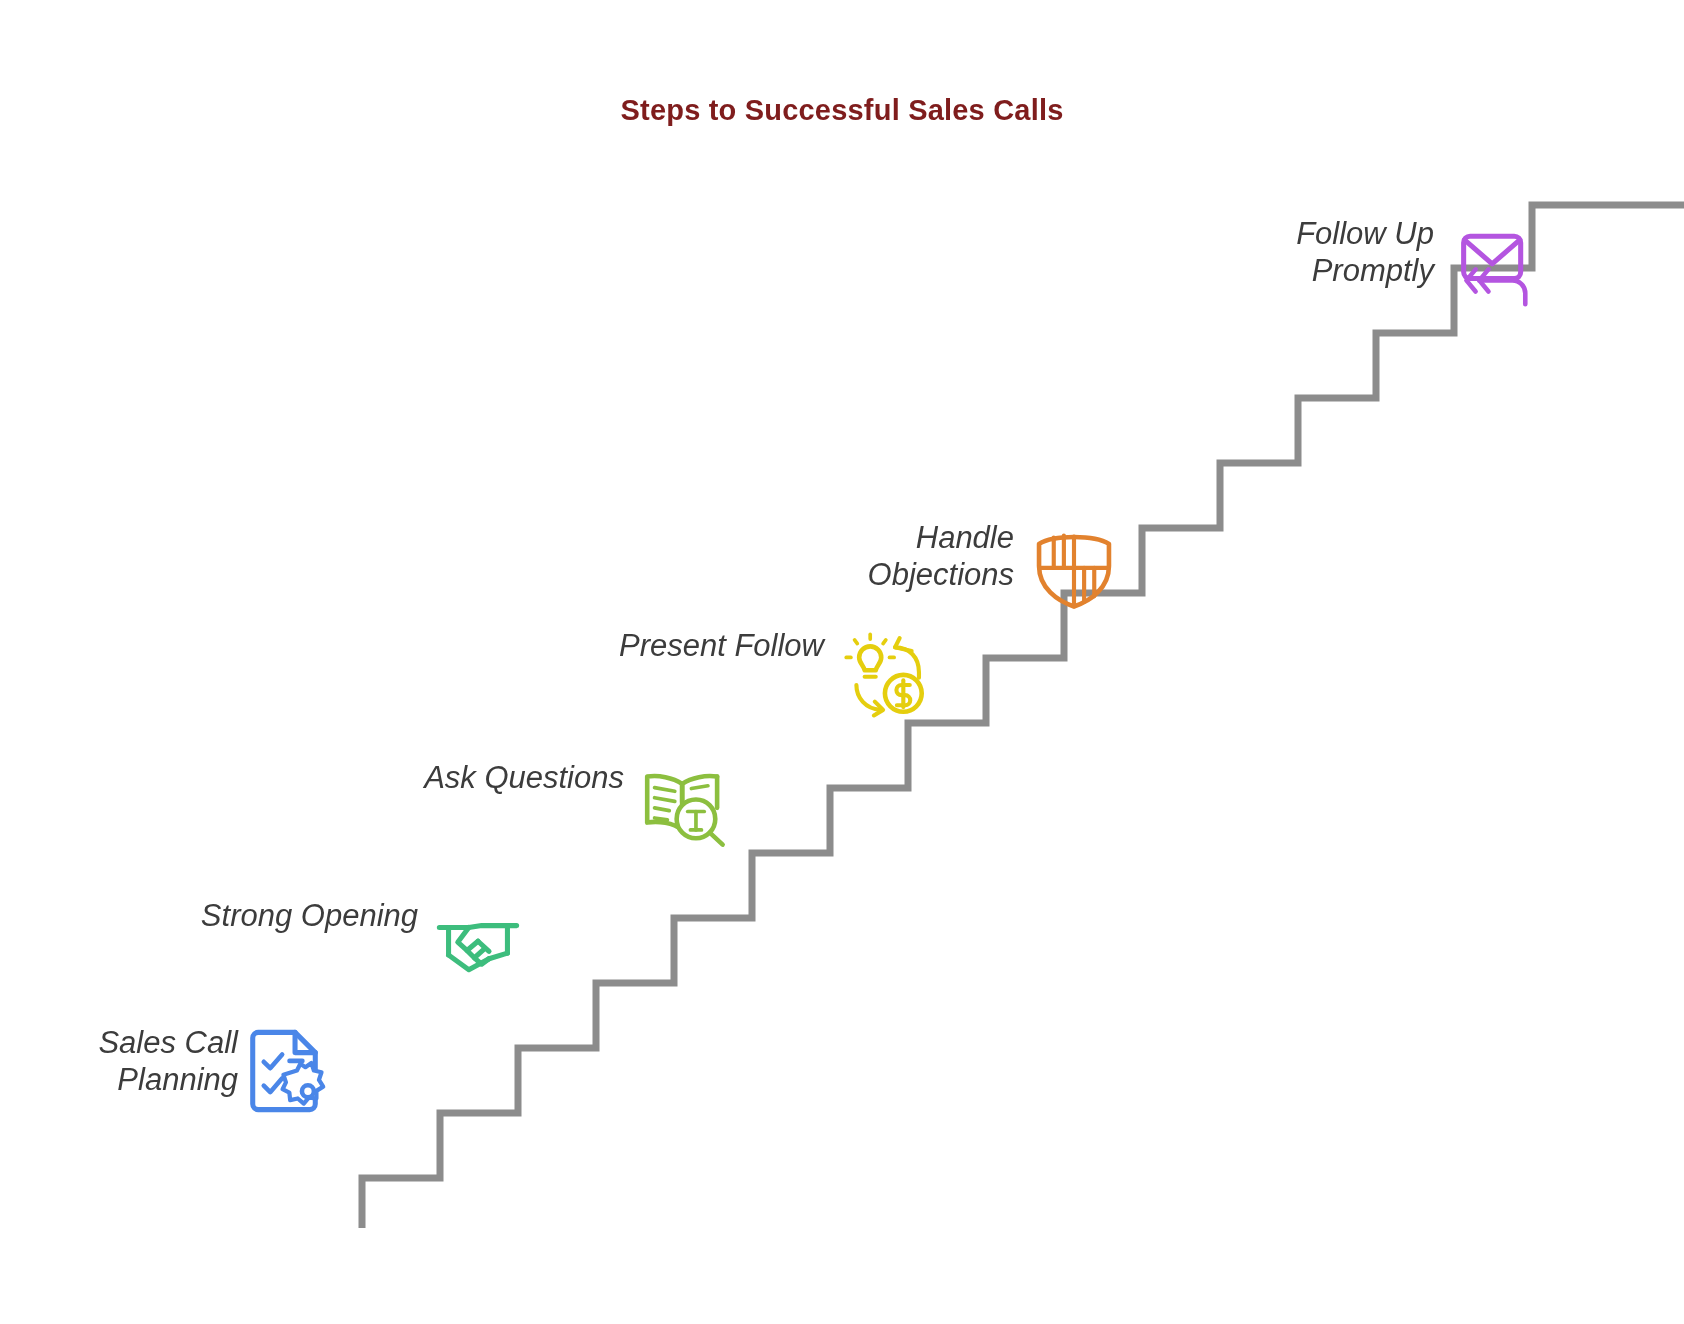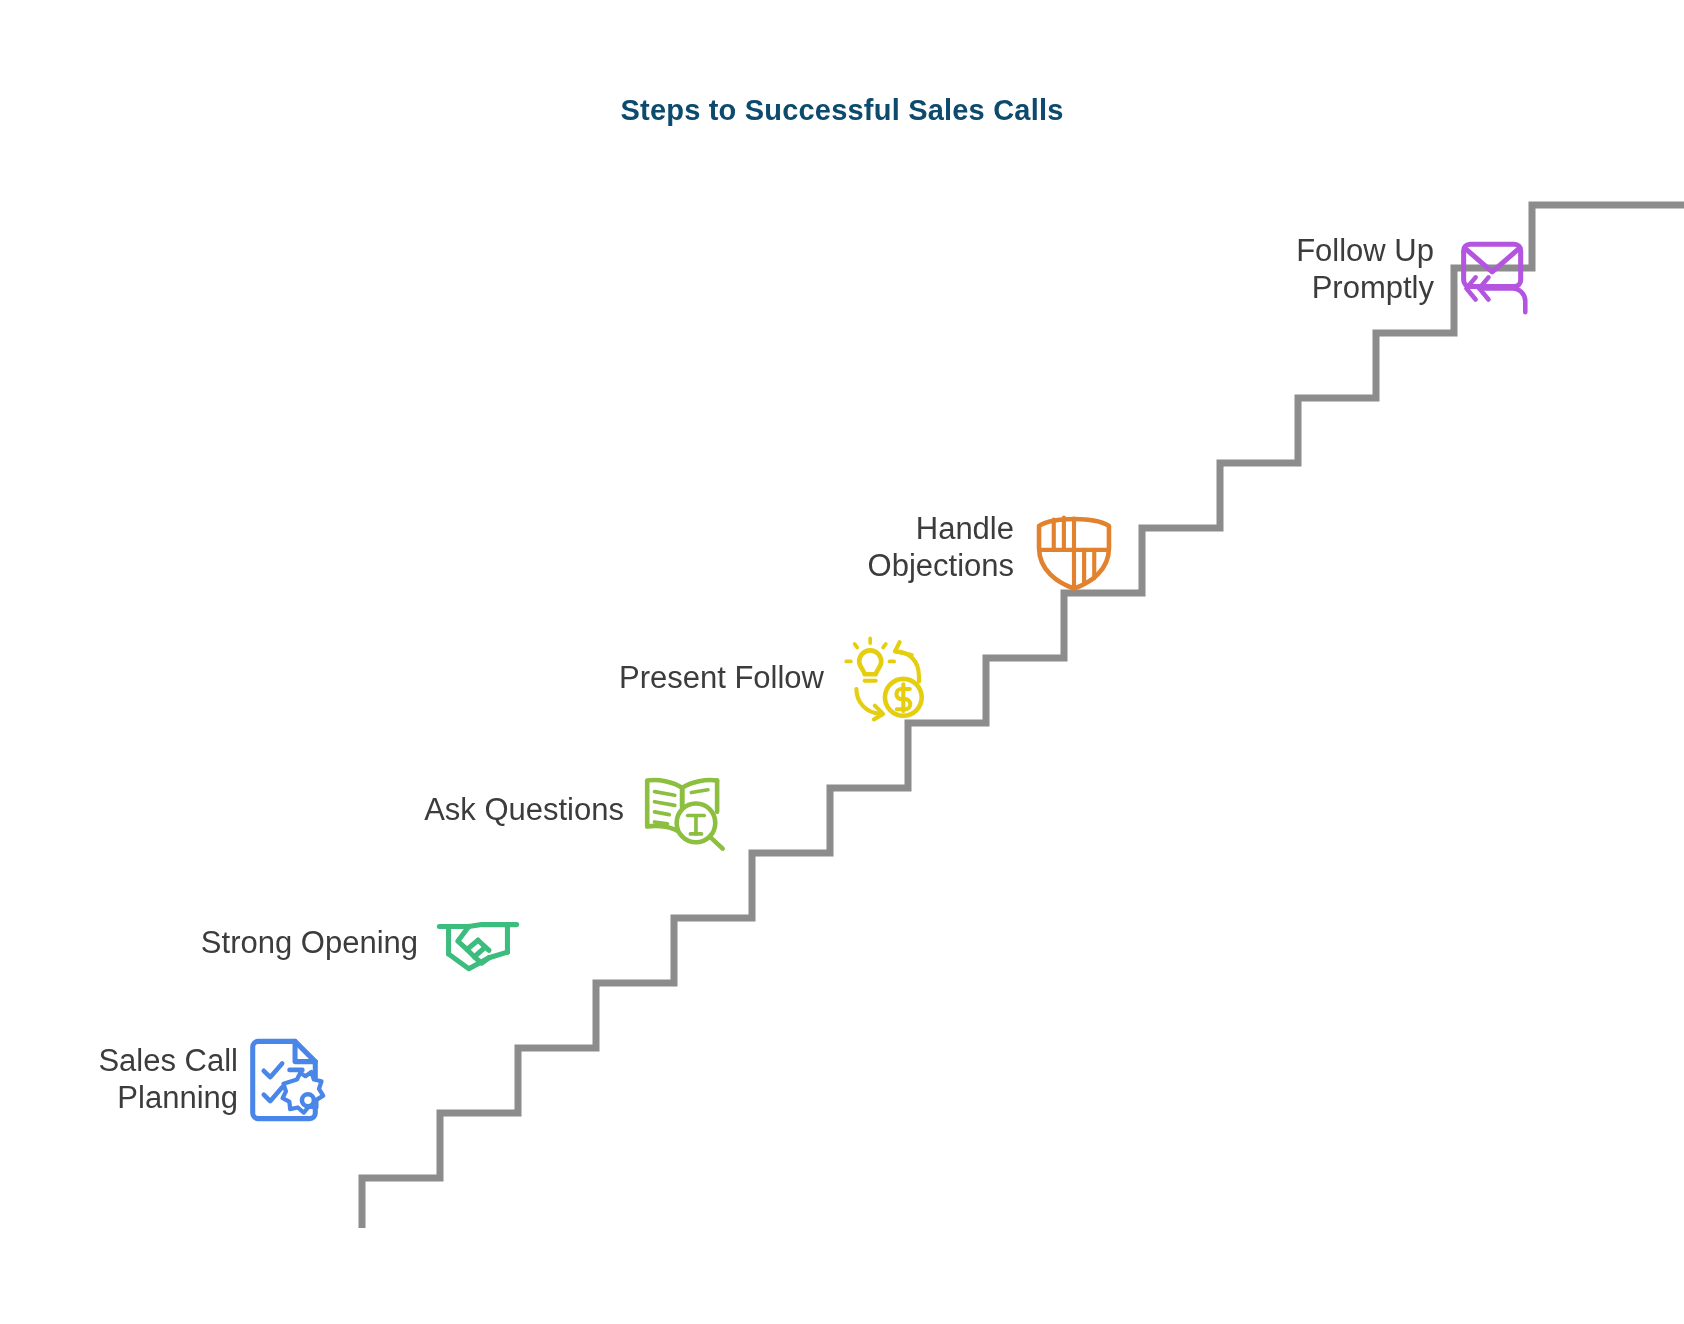--- a/index.html
+++ b/index.html
@@ -19,35 +19,36 @@
     overflow: hidden;
   }
   #chart-title {
     position: absolute;
     left: 0;
     top: 94px;
     width: 1684px;
     text-align: center;
     font-size: 29px;
     font-weight: bold;
-    color: #0c4a6e;
+    color: #7f1d1d;
     letter-spacing: 0.2px;
   }
   #stairs-svg {
     position: absolute;
     left: 0;
     top: 0;
     width: 1684px;
     height: 1324px;
   }
   .step-node {
     position: absolute;
     display: flex;
-    align-items: center;
+    align-items: flex-start;
     justify-content: flex-end;
+    font-style: italic;
   }
   .step-label {
     font-size: 31px;
     color: #3c3c3c;
     line-height: 1.18;
     text-align: right;
     white-space: pre-line;
     padding-right: 14px;
   }
   .step-icon {
@@ -115,21 +116,21 @@
         <rect x="17" y="22" width="62" height="46" rx="7"></rect>
         <path d="M18 26 L48 52 L78 26"></path>
         <path d="M30 82 L20 70 L30 58" stroke-width="5"></path>
         <path d="M44 82 L34 70 L44 58" stroke-width="5"></path>
         <path d="M34 70 H70 a14 14 0 0 1 14 14 V96" stroke-width="5"></path>
       </svg>
     </span>
   </div>
 
 
-  <div class="step-node" style="left:700px; top:493px; width:420px; height:110px;">
+  <div class="step-node" style="left:700px; top:520px; width:420px; height:110px;">
     <div class="step-label">Handle
 Objections</div>
     <span class="step-icon">
       <svg viewBox="0 0 100 100" fill="none" stroke="#e2822e" stroke-width="5" stroke-linecap="round" stroke-linejoin="round">
         <path d="M12 26 C28 16 72 16 88 26 L88 50 C88 74 68 88 50 94 C32 88 12 74 12 50 Z"></path>
         <path d="M12 52 H88" stroke-width="4.5"></path>
         <path d="M50 18 V94" stroke-width="4.5"></path>
         <path d="M28 19 V52" stroke-width="4.5"></path>
         <path d="M39 17 V52" stroke-width="4.5"></path>
         <path d="M61 52 V89" stroke-width="4.5"></path>

